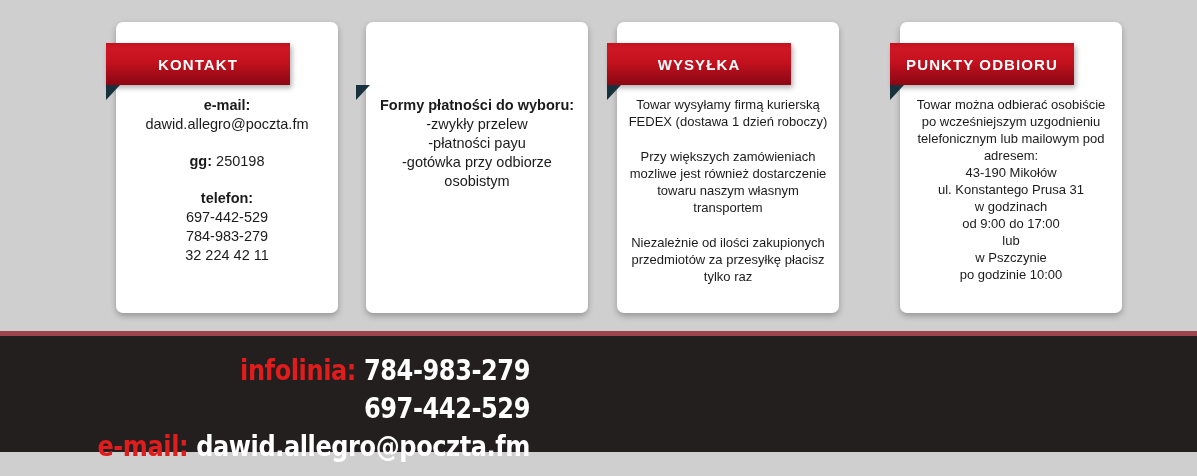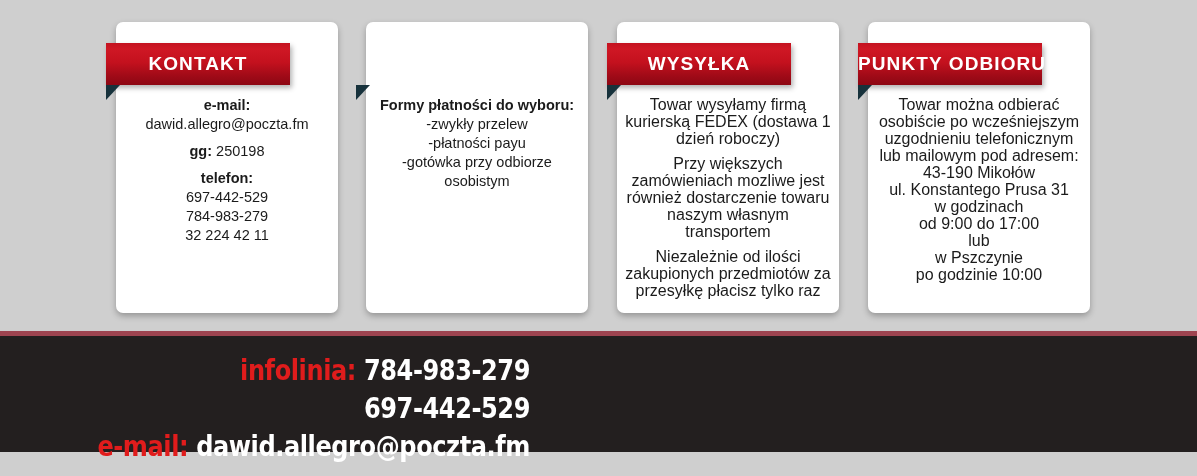--- a/index.html
+++ b/index.html
@@ -30,21 +30,21 @@
     top: 22px;
     width: 222px;
     height: 291px;
     background: #ffffff;
     border-radius: 7px;
     box-shadow: 0 3px 6px rgba(0,0,0,0.28);
   }
   .card.c1 { left: 116px; }
   .card.c2 { left: 366px; }
   .card.c3 { left: 617px; }
-  .card.c4 { left: 868px; }
+  .card.c4 { left: 900px; }
 
   
   .banner {
     position: absolute;
     left: -10px;
     top: 21px;
     width: 184px;
     height: 42px;
     background: linear-gradient(to bottom,
                 #c3121f 0%,
@@ -55,21 +55,21 @@
     box-shadow: 2px 3px 5px rgba(0,0,0,0.30);
   }
   .banner-label {
     position: absolute;
     left: 0;
     right: 0;
     top: 50%;
     transform: translateY(-50%);
     text-align: center;
     color: #ffffff;
-    font-size: 19px;
+    font-size: 15px;
     font-weight: bold;
     letter-spacing: 1.1px;
     font-family: "Liberation Sans", sans-serif;
     white-space: nowrap;
   }
   
   .banner-fold {
     position: absolute;
     left: -10px;
     top: 63px;
@@ -83,28 +83,28 @@
     position: absolute;
     left: 8px;
     right: 8px;
     top: 74px;
     text-align: center;
     color: #1b1b1b;
     font-size: 14.5px;
     line-height: 19px;
   }
   .card-body.small {
-    font-size: 16px;
+    font-size: 13px;
     line-height: 17px;
   }
   .card-body p {
     margin: 0;
   }
   .card-body p.gap {
-    margin-top: 8px;
+    margin-top: 18px;
   }
   .bold { font-weight: bold; }
 
   
   #footer-divider {
     position: absolute;
     left: 0;
     top: 331px;
     width: 1197px;
     height: 5px;

